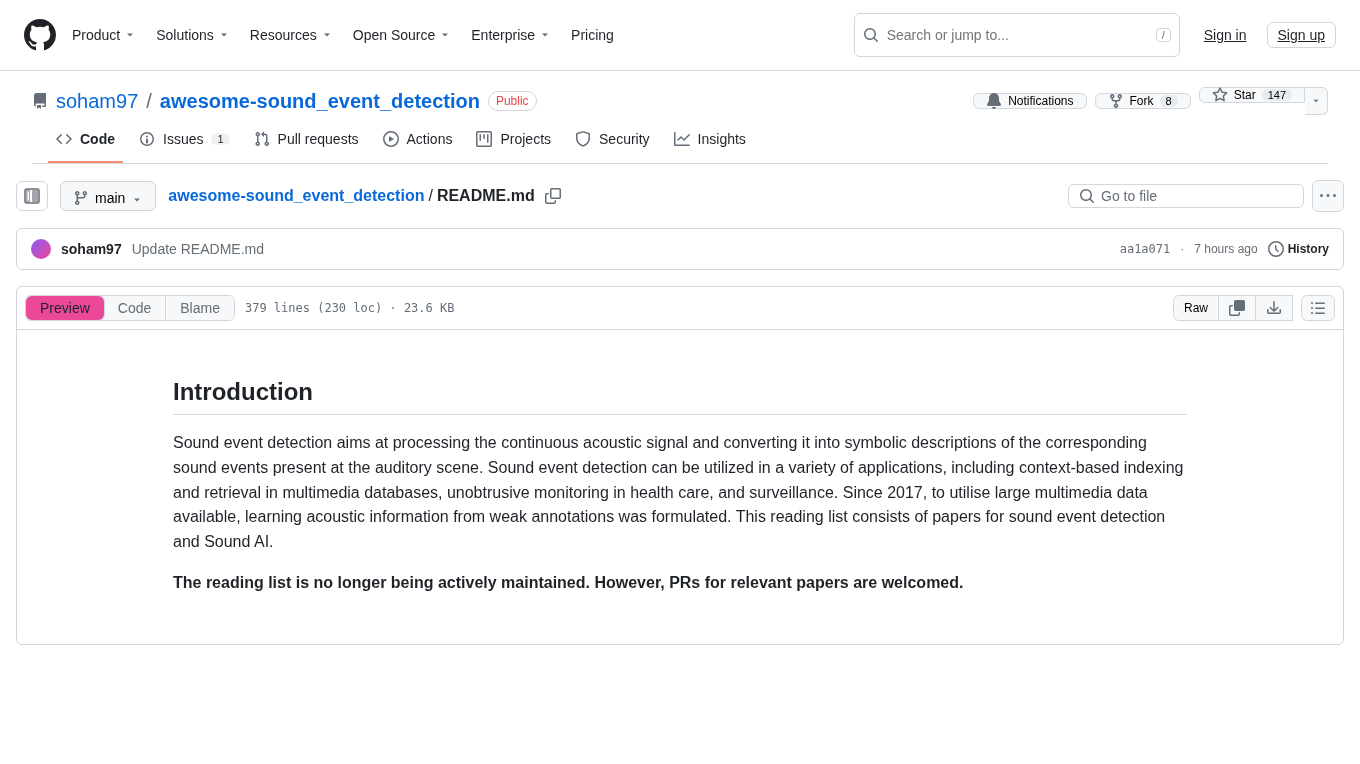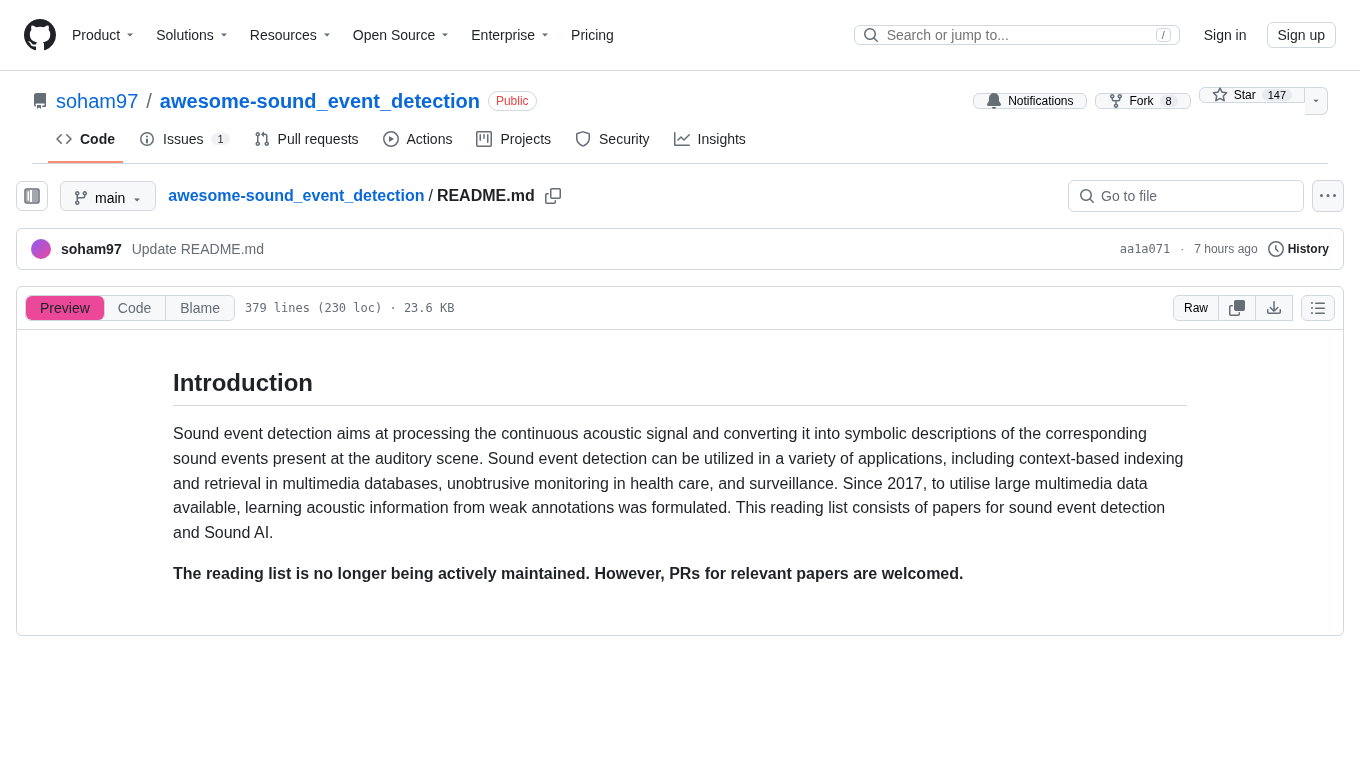--- a/index.html
+++ b/index.html
@@ -5,24 +5,24 @@
 * { box-sizing: border-box; margin: 0; padding: 0; }
 body { font-family: -apple-system, BlinkMacSystemFont, "Segoe UI", Helvetica, Arial, sans-serif; font-size: 14px; color: #1f2328; background: #fff; }
 a { text-decoration: none; color: inherit; }
 
 
 .header { background: #fff; border-bottom: 1px solid #d0d7de; height: 71px; display: flex; align-items: center; padding: 0 24px; gap: 16px; }
 .logo { display: flex; align-items: center; }
 .nav { display: flex; gap: 20px; align-items: center; }
 .nav-item { display: flex; align-items: center; gap: 4px; font-size: 14px; cursor: pointer; }
 .spacer { flex: 1; }
-.search-box { display: flex; align-items: center; background: #fff; border: 1px solid #d0d7de; border-radius: 6px; height: 20px; width: 326px; padding: 0 8px; gap: 8px; color: #656d76; }
+.search-box { display: flex; align-items: center; background: #fff; border: 1px solid #d0d7de; border-radius: 6px; height: 44px; width: 326px; padding: 0 8px; gap: 8px; color: #656d76; }
 .search-box input { border: none; outline: none; flex: 1; font-size: 14px; background: transparent; }
 .kbd { border: 1px solid #d0d7de; border-radius: 4px; padding: 0 5px; font-size: 11px; color: #656d76; }
-.auth-links { display: flex; gap: 12px; align-items: center; }
+.auth-links { display: flex; gap: 12px; align-items: center; text-decoration: underline; }
 .sign-in { font-size: 14px; padding: 4px 8px; }
 .sign-up { font-size: 14px; padding: 4px 10px; border: 1px solid #d0d7de; border-radius: 6px; }
 
 
 .repo-header { padding: 16px 32px 0; }
 .repo-title-row { display: flex; align-items: center; gap: 8px; }
 .repo-title { display: flex; align-items: center; gap: 8px; font-size: 20px; }
 .repo-title .owner { color: #0969da; }
 .repo-title .sep { color: #656d76; }
 .repo-title .name { color: #0969da; font-weight: 600; }
@@ -41,21 +41,21 @@
 
 
 .main { padding: 16px; }
 .toolbar-row { display: flex; align-items: center; gap: 12px; }
 .tree-toggle { border: 1px solid #d0d7de; border-radius: 6px; width: 32px; height: 30px; display: flex; align-items: center; justify-content: center; background: #fff; }
 .branch-btn { display: flex; align-items: flex-end; gap: 6px; border: 1px solid #d0d7de; border-radius: 6px; padding: 4px 12px; background: #f6f8fa; font-size: 14px; height: 30px; }
 .breadcrumb { display: flex; align-items: center; gap: 4px; font-size: 16px; }
 .breadcrumb a { color: #0969da; font-weight: 600; }
 .breadcrumb .cur { font-weight: 600; }
 .toolbar-right { margin-left: auto; display: flex; gap: 8px; align-items: center; }
-.goto { display: flex; align-items: center; gap: 6px; border: 1px solid #d0d7de; border-radius: 6px; padding: 4px 10px; width: 236px; color: #656d76; background: #fff; height: 32px; }
+.goto { display: flex; align-items: center; gap: 6px; border: 1px solid #d0d7de; border-radius: 6px; padding: 4px 10px; width: 236px; color: #656d76; background: #fff; height: 24px; }
 .more-btn { border: 1px solid #d0d7de; border-radius: 6px; width: 32px; height: 32px; display: flex; align-items: center; justify-content: center; background: #f6f8fa; }
 
 
 .commit-box { border: 1px solid #d0d7de; border-radius: 6px; margin-top: 16px; padding: 10px 14px; display: flex; align-items: center; gap: 10px; font-size: 14px; }
 .avatar { width: 20px; height: 20px; border-radius: 50%; background: linear-gradient(135deg,#8b5cf6,#ec4899); }
 .commit-box .author { font-weight: 600; }
 .commit-box .msg { color: #656d76; }
 .commit-box .meta { margin-left: auto; display: flex; gap: 10px; align-items: center; color: #656d76; font-size: 12px; }
 .hash { font-family: ui-monospace, monospace; }
 .history { display: flex; align-items: center; gap: 4px; color: #1f2328; font-weight: 600; }
@@ -70,21 +70,21 @@
 .file-actions { margin-left: auto; display: flex; gap: 0; }
 .file-actions .fbtn { border: 1px solid #d0d7de; padding: 4px 10px; background: #f6f8fa; font-size: 12px; display: flex; align-items: center; }
 .file-actions .fbtn:first-child { border-radius: 6px 0 0 6px; }
 .file-actions .fbtn:last-child { border-radius: 0 6px 6px 0; }
 .file-actions .fbtn + .fbtn { border-left: none; }
 .file-actions .outline { margin-left: 8px; border: 1px solid #d0d7de; border-radius: 6px; padding: 4px 8px; background: #f6f8fa; }
 
 
 .markdown { padding: 32px 156px 32px 156px; }
 .markdown h1 { font-size: 32px; font-weight: 600; padding-bottom: 10px; border-bottom: 1px solid #d0d7de; margin-bottom: 18px; }
-.markdown h2 { font-size: 24px; font-weight: 600; padding-bottom: 8px; border-bottom: 1px solid #d0d7de; margin-bottom: 16px; margin-top: 7px; }
+.markdown h2 { font-size: 24px; font-weight: 600; padding-bottom: 8px; border-bottom: 1px solid #d0d7de; margin-bottom: 16px; margin-top: 16px; }
 .markdown p { font-size: 16px; line-height: 1.55; margin-bottom: 16px; color: #1f2328; }
 
 
 .icon { display: inline-flex; }
 svg { display: block; }
 </style>
 </head>
 <body>
 
 <header class="header">

